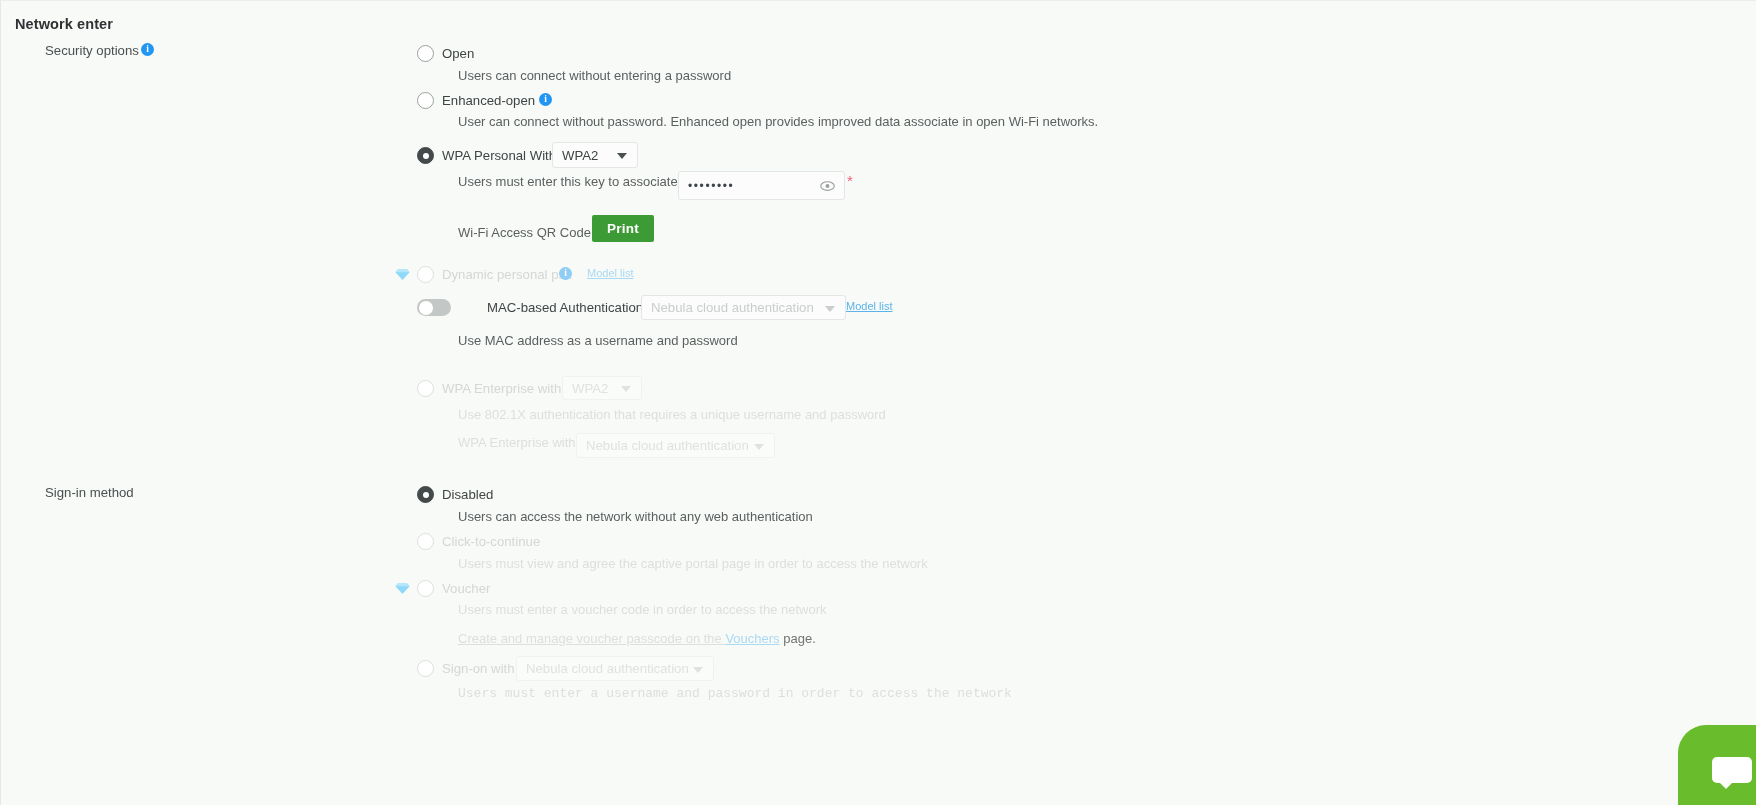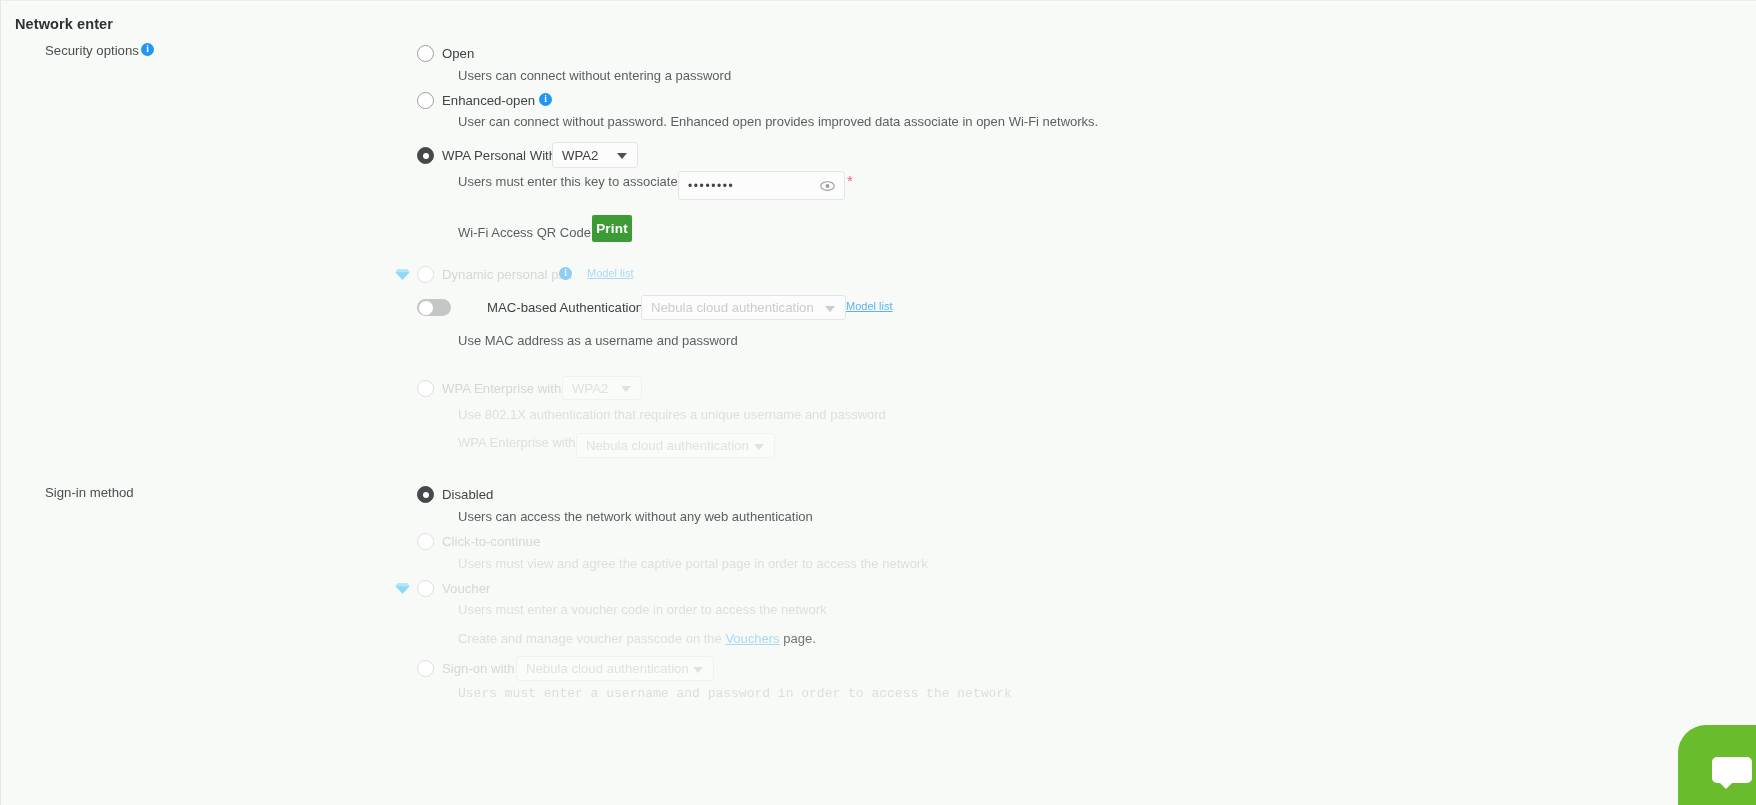--- a/index.html
+++ b/index.html
@@ -246,21 +246,21 @@
     <span class="eye">
       <svg width="15" height="12" viewBox="0 0 16 12" aria-hidden="true">
         <ellipse cx="8" cy="6" rx="7.2" ry="4.6" fill="none" stroke="#9aa0a0" stroke-width="1.2"></ellipse>
         <circle cx="8" cy="6" r="2.1" fill="#9aa0a0"></circle>
       </svg>
     </span>
   </div>
   <div class="req-star" style="left:846px; top:172px;">*</div>
 
   <div class="desc" style="left:457px; top:224px;">Wi-Fi Access QR Code</div>
-  <button class="btn-print" style="left:591px; top:214px; width:40px; height:27px;">Print</button>
+  <button class="btn-print" style="left:591px; top:214px; width:62px; height:27px;">Print</button>
 
   <span class="diamond" style="left:394px; top:266px;">
     <svg width="15" height="13" viewBox="0 0 16 14" aria-hidden="true">
       <path d="M3.4 1h9.2l3 3.6L8 13 .4 4.6 3.4 1z" fill="#8ed8f8"></path>
       <path d="M3.4 1h9.2l3 3.6H.4L3.4 1z" fill="#b5e6fb"></path>
     </svg>
   </span>
   <div class="radio dim" style="left:416px; top:265px;"></div>
   <div class="opt-label muted" style="position:absolute; left:441px; top:266px;">Dynamic personal psk</div>
   <div class="info-icon pale" style="left:558px; top:266px;">i</div>
@@ -303,21 +303,21 @@
     <svg width="15" height="13" viewBox="0 0 16 14" aria-hidden="true">
       <path d="M3.4 1h9.2l3 3.6L8 13 .4 4.6 3.4 1z" fill="#8ed8f8"></path>
       <path d="M3.4 1h9.2l3 3.6H.4L3.4 1z" fill="#b5e6fb"></path>
     </svg>
   </span>
   <div class="radio dim" style="left:416px; top:579px;"></div>
   <div class="opt-label muted" style="position:absolute; left:441px; top:580px;">Voucher</div>
   <div class="desc muted-strong" style="left:457px; top:601px;">Users must enter a voucher code in order to access the network</div>
 
   <div class="inline-line" style="left:457px; top:630px;">
-    <span class="muted-strong" style="color:#dcdfdd;">Create and manage voucher passcode on the </span><span style="color:#a9d9f3; text-decoration:underline; cursor:pointer;">Vouchers</span><span style="color:#737373;"> page.</span>
+    <span class="muted-strong" style="color:#dcdfdd;text-decoration:underline;">Create and manage voucher passcode on the </span><span style="color:#a9d9f3; text-decoration:underline; cursor:pointer;">Vouchers</span><span style="color:#737373;"> page.</span>
   </div>
 
   <div class="radio dim" style="left:416px; top:659px;"></div>
   <div class="opt-label muted" style="position:absolute; left:441px; top:660px;">Sign-on with</div>
   <div class="select dim" style="left:515px; top:655px; width:198px; height:25px;">
     <span>Nebula cloud authentication</span>
     <span class="caret"></span>
   </div>
   <div class="desc muted-strong" style="left:457px; top:685px;font-family:Liberation Mono, monospace;">Users must enter a username and password in order to access the network</div>
 

